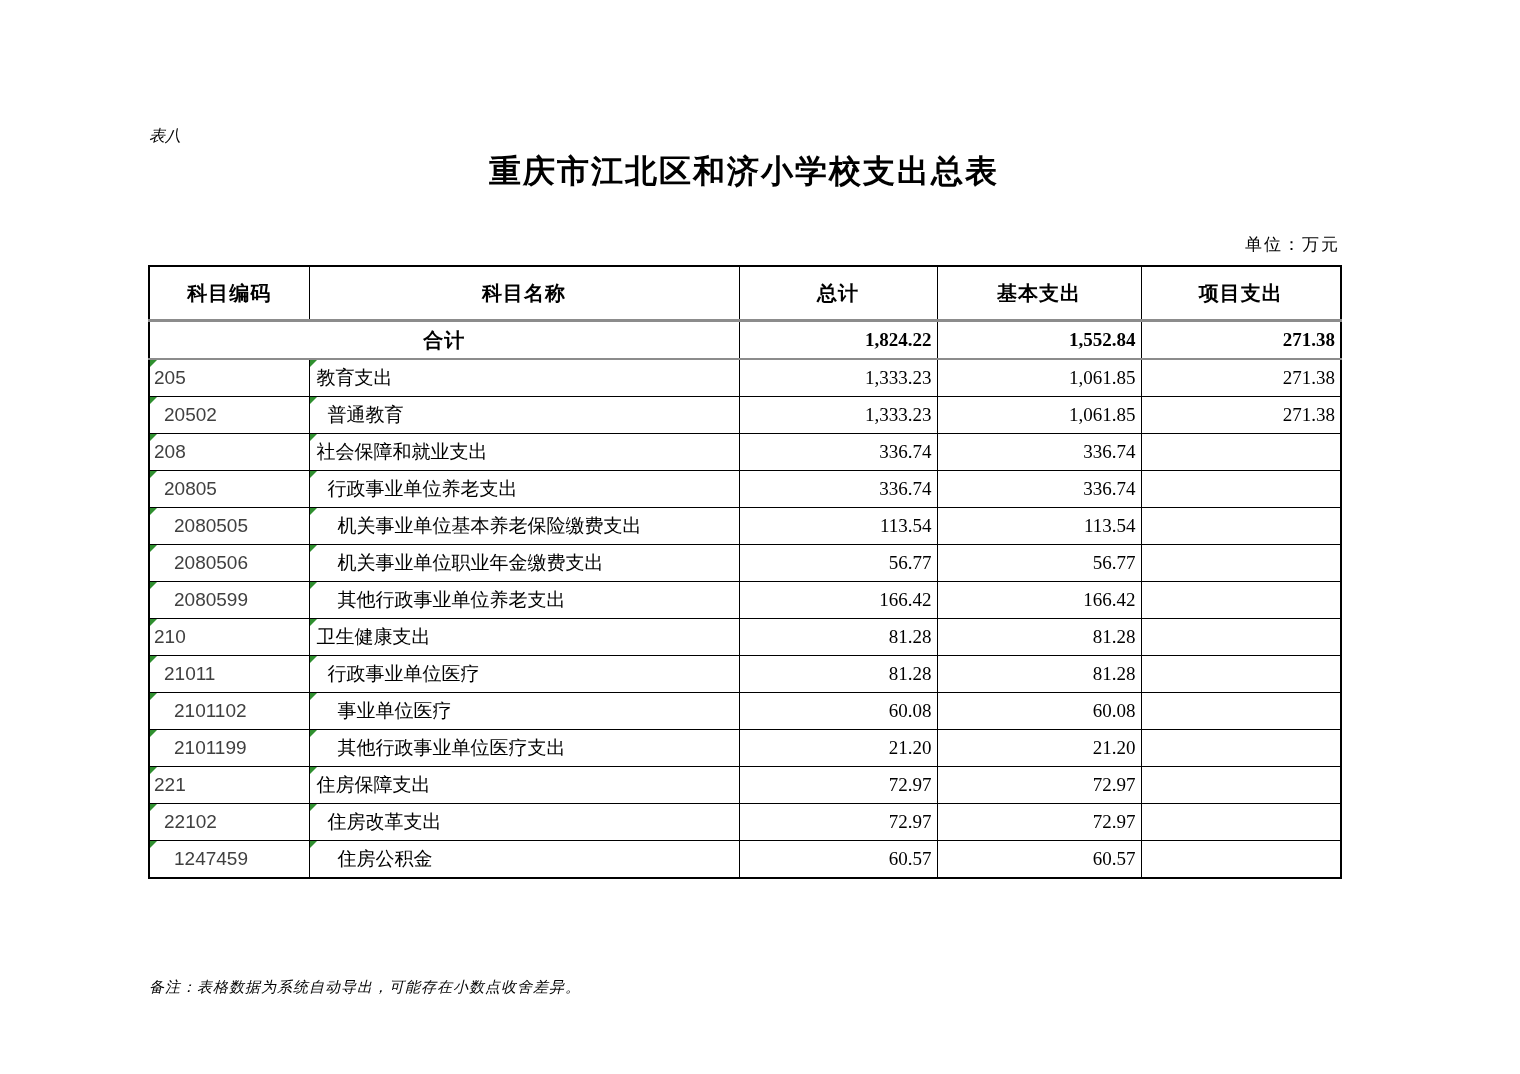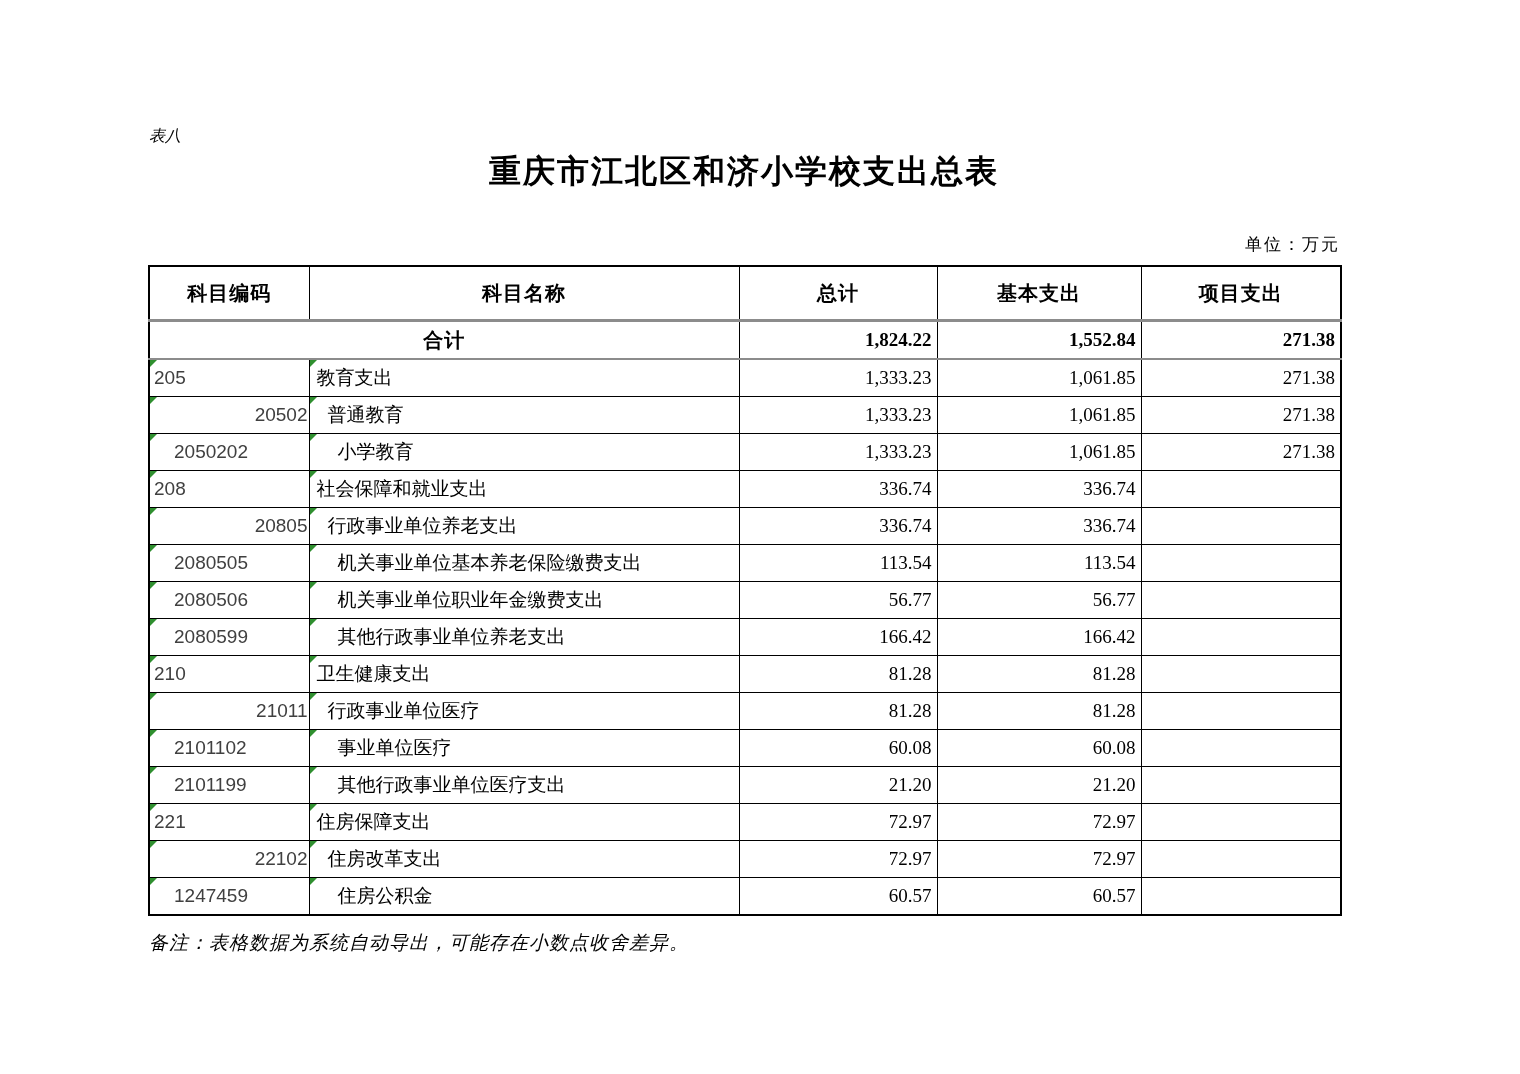--- a/index.html
+++ b/index.html
@@ -72,21 +72,21 @@
     letter-spacing: 1px;
   }
   tr.data-row td { height: 34px; }
   td { position: relative; overflow: hidden; }
   td.code {
     font-family: "Liberation Sans", "DejaVu Sans", sans-serif;
     font-size: 19px;
     color: #404040;
   }
   td.code.lvl0 { padding-left: 4px; }
-  td.code.lvl1 { padding-left: 14px; text-align: right; }
+  td.code.lvl1 { padding-left: 14px; }
   td.code.lvl2 { padding-left: 24px; }
   td.name { font-size: 19px; }
   td.name.lvl0 { padding-left: 7px; }
   td.name.lvl1 { padding-left: 18px; }
   td.name.lvl2 { padding-left: 28px; }
   td.num {
     text-align: right;
     padding-right: 5px;
     font-size: 19px;
     font-family: "Liberation Serif", "DejaVu Serif", serif;
@@ -97,22 +97,22 @@
     top: 0;
     left: 0;
     width: 0;
     height: 0;
     border-top: 7px solid var(--flag-green, #2f8f2f);
     border-right: 7px solid transparent;
   }
   .footnote {
     position: absolute;
     left: 149px;
-    top: 930px;
-    font-size: 19px;
+    top: 978px;
+    font-size: 15px;
     font-style: italic;
     letter-spacing: 1px;
   }
 </style>
 </head>
 <body>
 
 <div class="page">
 
   <div class="table-tag">表八</div>
@@ -154,27 +154,20 @@
           <td class="num">271.38</td>
         </tr>
         <tr class="data-row">
           <td class="code lvl1"><span class="flag"></span><span>20502</span></td>
           <td class="name lvl1"><span class="flag"></span><span>普通教育</span></td>
           <td class="num">1,333.23</td>
           <td class="num">1,061.85</td>
           <td class="num">271.38</td>
         </tr>
         <tr class="data-row">
-          <td class="code lvl2"><span class="flag"></span><span>2050202</span></td>
-          <td class="name lvl2"><span class="flag"></span><span>小学教育</span></td>
-          <td class="num">1,333.23</td>
-          <td class="num">1,061.85</td>
-          <td class="num">271.38</td>
-        </tr>
-        <tr class="data-row">
           <td class="code lvl0"><span class="flag"></span><span>208</span></td>
           <td class="name lvl0"><span class="flag"></span><span>社会保障和就业支出</span></td>
           <td class="num">336.74</td>
           <td class="num">336.74</td>
           <td class="num"></td>
         </tr>
         <tr class="data-row">
           <td class="code lvl1"><span class="flag"></span><span>20805</span></td>
           <td class="name lvl1"><span class="flag"></span><span>行政事业单位养老支出</span></td>
           <td class="num">336.74</td>

